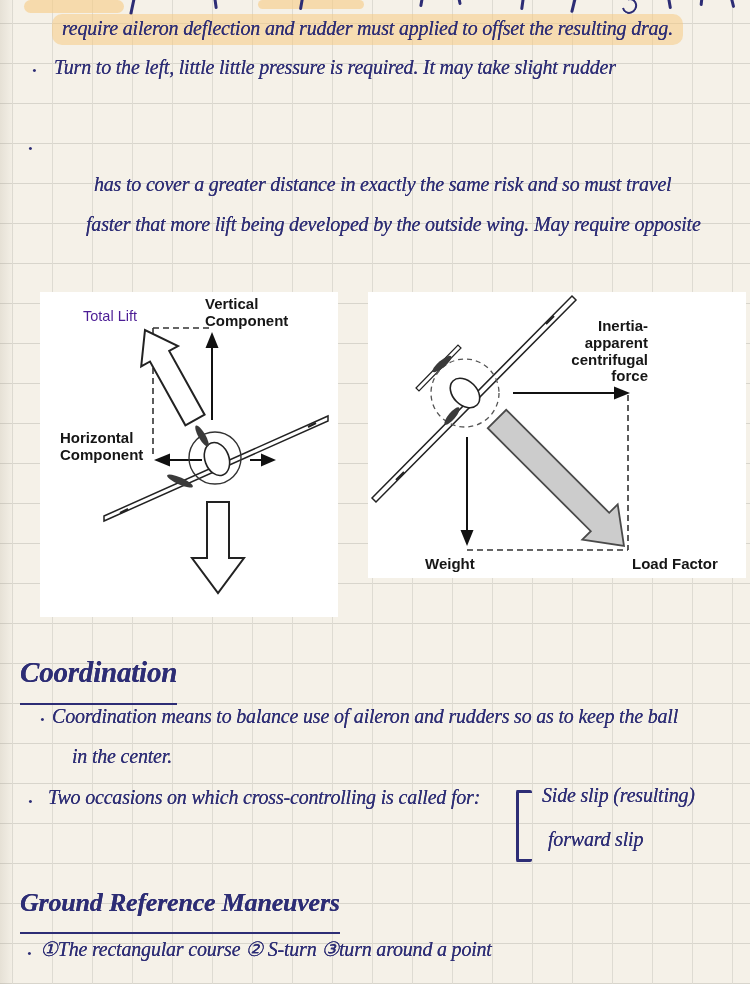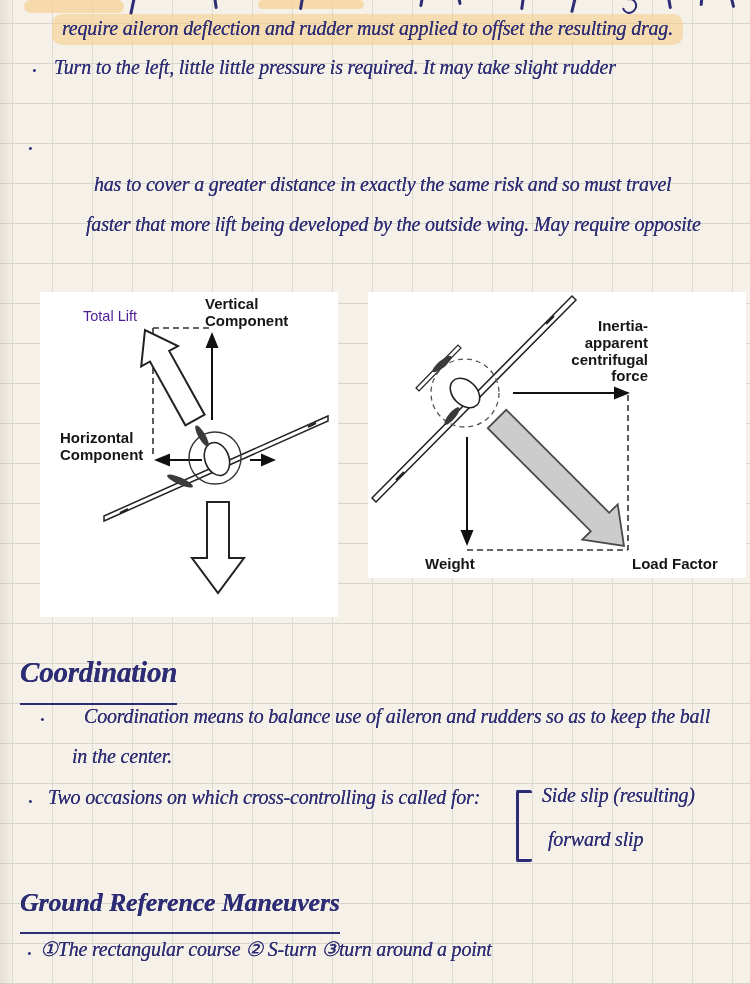--- a/index.html
+++ b/index.html
@@ -177,21 +177,21 @@
     <div class="dlabel right" style="right:98px;top:26px;">Inertia-
 apparent
 centrifugal
 force</div>
     <div class="dlabel" style="left:57px;top:264px;">Weight</div>
     <div class="dlabel" style="left:264px;top:264px;">Load Factor</div>
   </div>
 
   <div class="hw heading" style="left:20px;top:656px;">Coordination</div>
   <div class="hw dot" style="left:40px;top:712px;">•</div>
-  <div class="hw" style="left:52px;top:705px;margin-left:32px;">Coordination means to balance use of aileron and rudders so as to keep the ball</div>
+  <div class="hw" style="left:52px;top:705px;">Coordination means to balance use of aileron and rudders so as to keep the ball</div>
   <div class="hw" style="left:72px;top:745px;">in the center.</div>
 
   <div class="hw dot" style="left:28px;top:794px;">•</div>
   <div class="hw" style="left:48px;top:786px;">Two occasions on which cross-controlling is called for:</div>
   <div class="bracket" style="left:516px;top:790px;"></div>
   <div class="hw" style="left:542px;top:784px;">Side slip (resulting)</div>
   <div class="hw" style="left:548px;top:828px;">forward slip</div>
 
   <div class="hw heading small" style="left:20px;top:888px;">Ground Reference Maneuvers</div>
   <div class="hw dot" style="left:27px;top:946px;">•</div>

